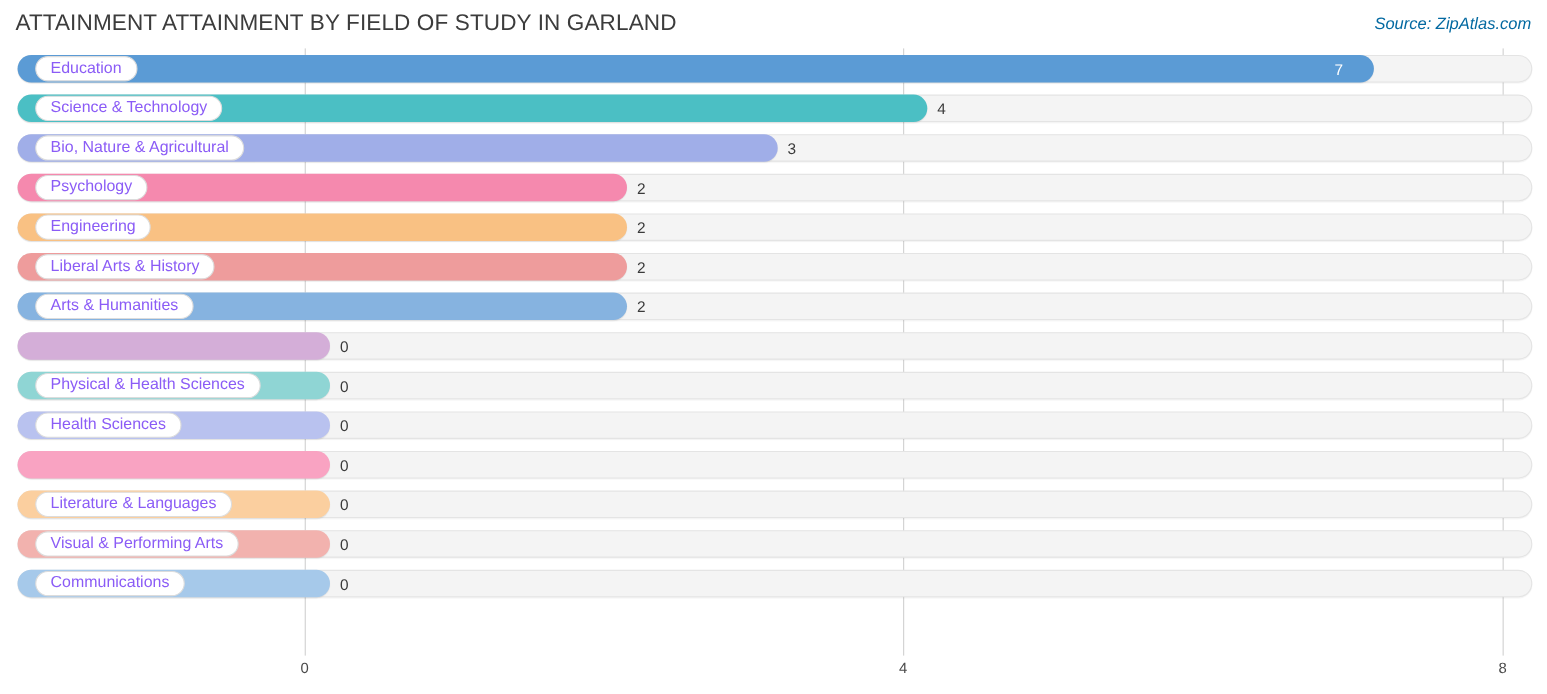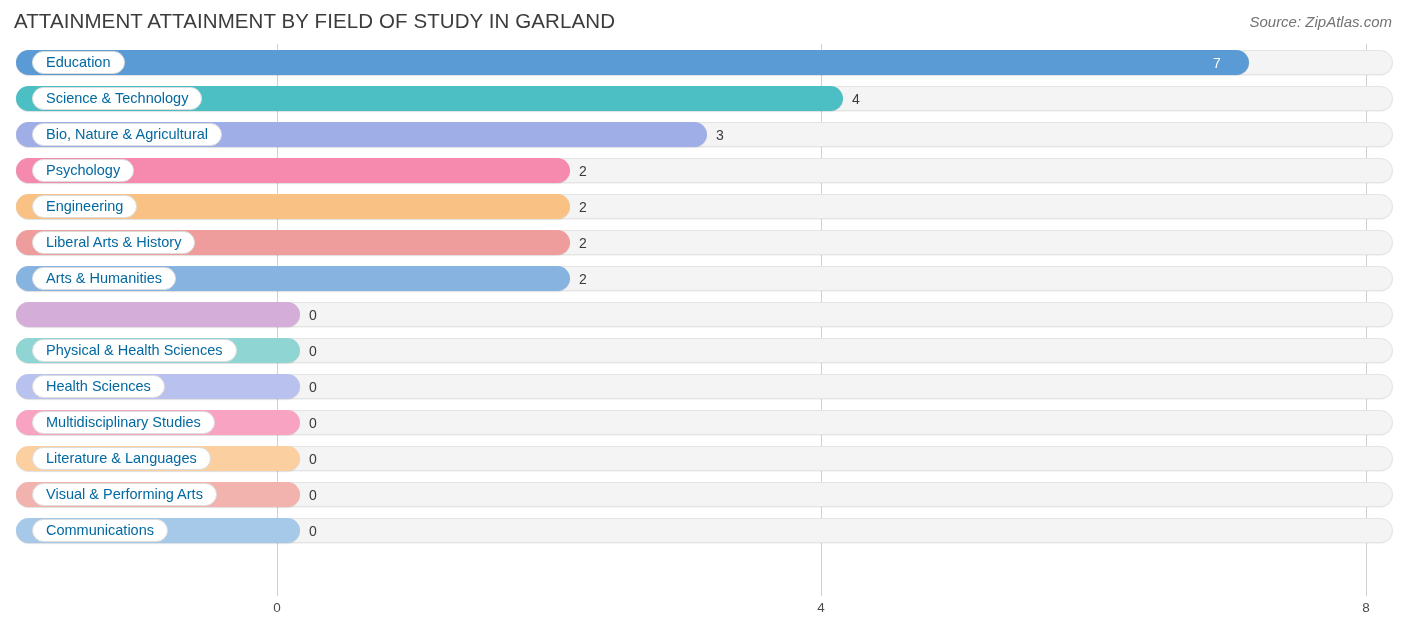--- a/index.html
+++ b/index.html
@@ -33,21 +33,21 @@
     color: #3c3c3c;
     font-weight: 400;
     white-space: nowrap;
   }
   .source {
     position: absolute;
     right: 14px;
     top: 13px;
     font-size: 15px;
     font-style: italic;
-    color: #737373;
+    color: #0369a1;
     white-space: nowrap;
   }
 
   
   .plot {
     position: absolute;
     left: 0;
     top: 44px;
     width: 1406px;
     height: 552px;
@@ -109,21 +109,21 @@
     background: #ffffff;
     border: 1px solid #dcdcdc;
     border-radius: 12px;
     display: flex;
     align-items: center;
     padding: 0 13px;
     white-space: nowrap;
   }
   .pill-label {
     font-size: 14.5px;
-    color: #0369a1;
+    color: #8b5cf6;
     line-height: 1;
   }
 
   
   .value {
     position: absolute;
     top: 6px;
     height: 25px;
     display: flex;
     align-items: center;
@@ -243,23 +243,20 @@
         <div class="track"></div>
         <div class="bar" style="width: 284px; background: rgb(185, 194, 239);"></div>
         <div class="pill">
           <span class="pill-label">Health Sciences</span>
         </div>
         <div class="value outside" style="left: 309px;">0</div>
       </div>
       <div class="row">
         <div class="track"></div>
         <div class="bar" style="width: 284px; background: rgb(249, 163, 194);"></div>
-        <div class="pill">
-          <span class="pill-label">Multidisciplinary Studies</span>
-        </div>
         <div class="value outside" style="left: 309px;">0</div>
       </div>
       <div class="row">
         <div class="track"></div>
         <div class="bar" style="width: 284px; background: rgb(251, 207, 159);"></div>
         <div class="pill">
           <span class="pill-label">Literature &amp; Languages</span>
         </div>
         <div class="value outside" style="left: 309px;">0</div>
       </div>

